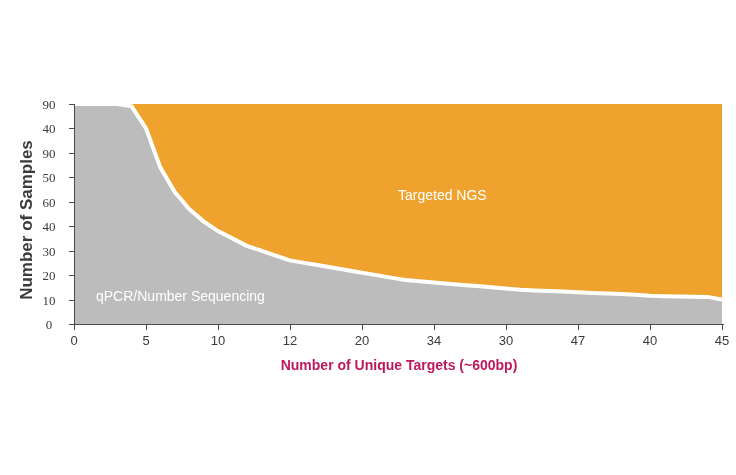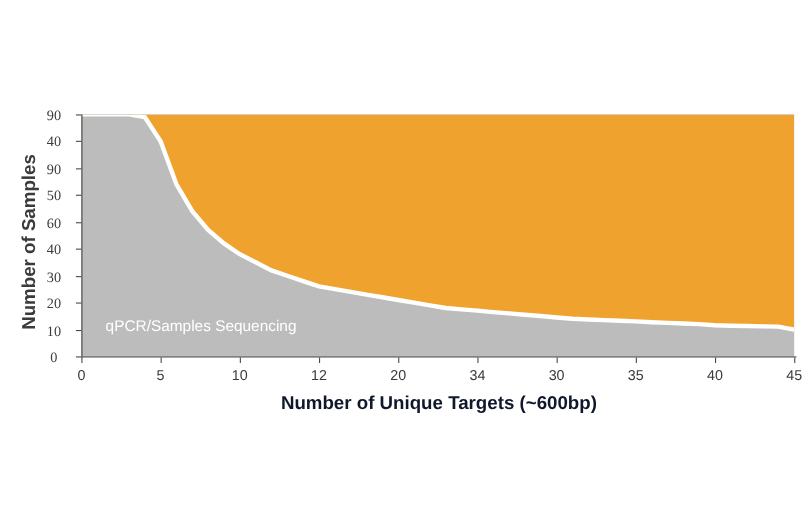--- a/index.html
+++ b/index.html
@@ -74,23 +74,23 @@
     width: 30px;
     left: 34px;
     font-family: Liberation Serif, serif;
   }
   #x-axis-title {
     position: absolute;
     left: 74px;
     top: 357px;
     width: 650px;
     text-align: center;
-    font-size: 17px;
+    font-size: 14px;
     font-weight: bold;
-    color: #0f172a;
+    color: #be185d;
   }
   #y-axis-title {
     position: absolute;
     left: -83px;
     top: 210px;
     width: 220px;
     text-align: center;
     font-size: 17px;
     font-weight: bold;
     color: #3b3b3b;
@@ -113,21 +113,22 @@
 
   <div class="plot-area">
     <svg class="plot-svg" viewBox="0 0 648 220" preserveAspectRatio="none">
 
       <rect x="0" y="0" width="648" height="220" fill="#f0a22e"></rect>
       <path fill="#bcbcbc" stroke="none" d="M0,220 L0,0 L28.8,0 L43.2,0 L57.6,2.4 L72,24.4 L86.4,63.6 L100.8,88 L115.2,105.1 L129.6,117.3 L144,127.1 L158.4,134.4 L172.8,141.8 L187.2,146.7 L201.6,151.6 L216,156.4 L230.4,158.9 L244.8,161.3 L259.2,163.8 L273.6,166.2 L288,168.7 L302.4,171.1 L316.8,173.6 L331.2,176 L345.6,177.2 L360,178.4 L374.4,179.7 L388.8,180.9 L403.2,182.1 L417.6,183.3 L432,184.6 L446.4,185.8 L460.8,186.4 L475.2,187 L489.6,187.6 L504,188.2 L518.4,188.9 L532.8,189.5 L547.2,190.1 L561.6,190.7 L576,191.7 L590.4,192.2 L604.8,192.4 L619.2,192.7 L633.6,192.9 L648,195.6 L648,220 Z"></path>
       <path fill="none" stroke="#ffffff" stroke-width="4" d="M0,0 L28.8,0 L43.2,0 L57.6,2.4 L72,24.4 L86.4,63.6 L100.8,88 L115.2,105.1 L129.6,117.3 L144,127.1 L158.4,134.4 L172.8,141.8 L187.2,146.7 L201.6,151.6 L216,156.4 L230.4,158.9 L244.8,161.3 L259.2,163.8 L273.6,166.2 L288,168.7 L302.4,171.1 L316.8,173.6 L331.2,176 L345.6,177.2 L360,178.4 L374.4,179.7 L388.8,180.9 L403.2,182.1 L417.6,183.3 L432,184.6 L446.4,185.8 L460.8,186.4 L475.2,187 L489.6,187.6 L504,188.2 L518.4,188.9 L532.8,189.5 L547.2,190.1 L561.6,190.7 L576,191.7 L590.4,192.2 L604.8,192.4 L619.2,192.7 L633.6,192.9 L648,195.6"></path>
     </svg>
   </div>
 
-  <div class="series-label" id="label-qpcr">qPCR/Samples Sequencing</div>
+  <div class="series-label" id="label-ngs">Targeted NGS</div>
+  <div class="series-label" id="label-qpcr">qPCR/Number Sequencing</div>
 
   <div class="axis-line" id="x-axis-line"></div>
   <div class="axis-line" id="y-axis-line"></div>
 
   <div class="tick x-tick" style="left:74px"></div>
   <div class="tick x-tick" style="left:146px"></div>
   <div class="tick x-tick" style="left:218px"></div>
   <div class="tick x-tick" style="left:290px"></div>
   <div class="tick x-tick" style="left:362px"></div>
   <div class="tick x-tick" style="left:434px"></div>
@@ -136,21 +137,21 @@
   <div class="tick x-tick" style="left:650px"></div>
   <div class="tick x-tick" style="left:722px"></div>
 
   <div class="x-tick-label" style="left:54px">0</div>
   <div class="x-tick-label" style="left:126px">5</div>
   <div class="x-tick-label" style="left:198px">10</div>
   <div class="x-tick-label" style="left:270px">12</div>
   <div class="x-tick-label" style="left:342px">20</div>
   <div class="x-tick-label" style="left:414px">34</div>
   <div class="x-tick-label" style="left:486px">30</div>
-  <div class="x-tick-label" style="left:558px">35</div>
+  <div class="x-tick-label" style="left:558px">47</div>
   <div class="x-tick-label" style="left:630px">40</div>
   <div class="x-tick-label" style="left:702px">45</div>
 
   <div class="tick y-tick" style="top:324px"></div>
   <div class="tick y-tick" style="top:300px"></div>
   <div class="tick y-tick" style="top:275px"></div>
   <div class="tick y-tick" style="top:251px"></div>
   <div class="tick y-tick" style="top:226px"></div>
   <div class="tick y-tick" style="top:202px"></div>
   <div class="tick y-tick" style="top:177px"></div>

